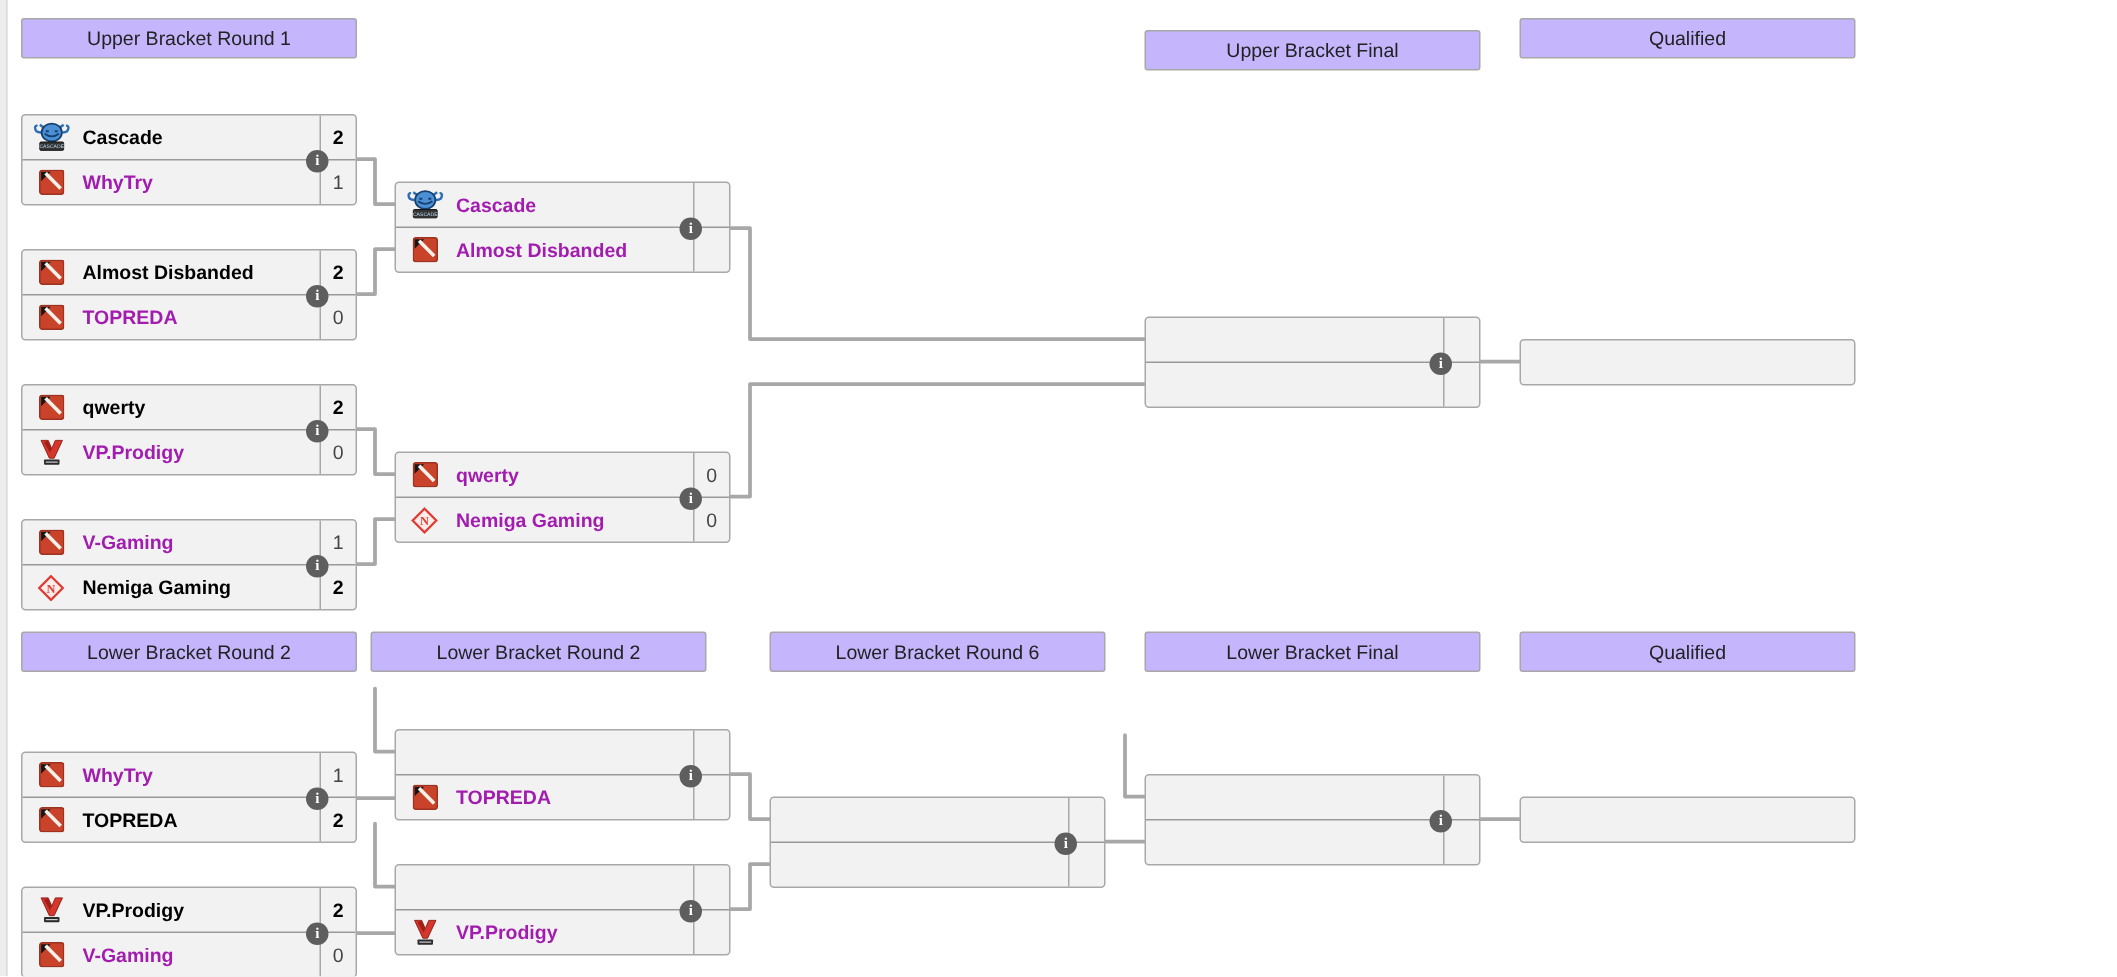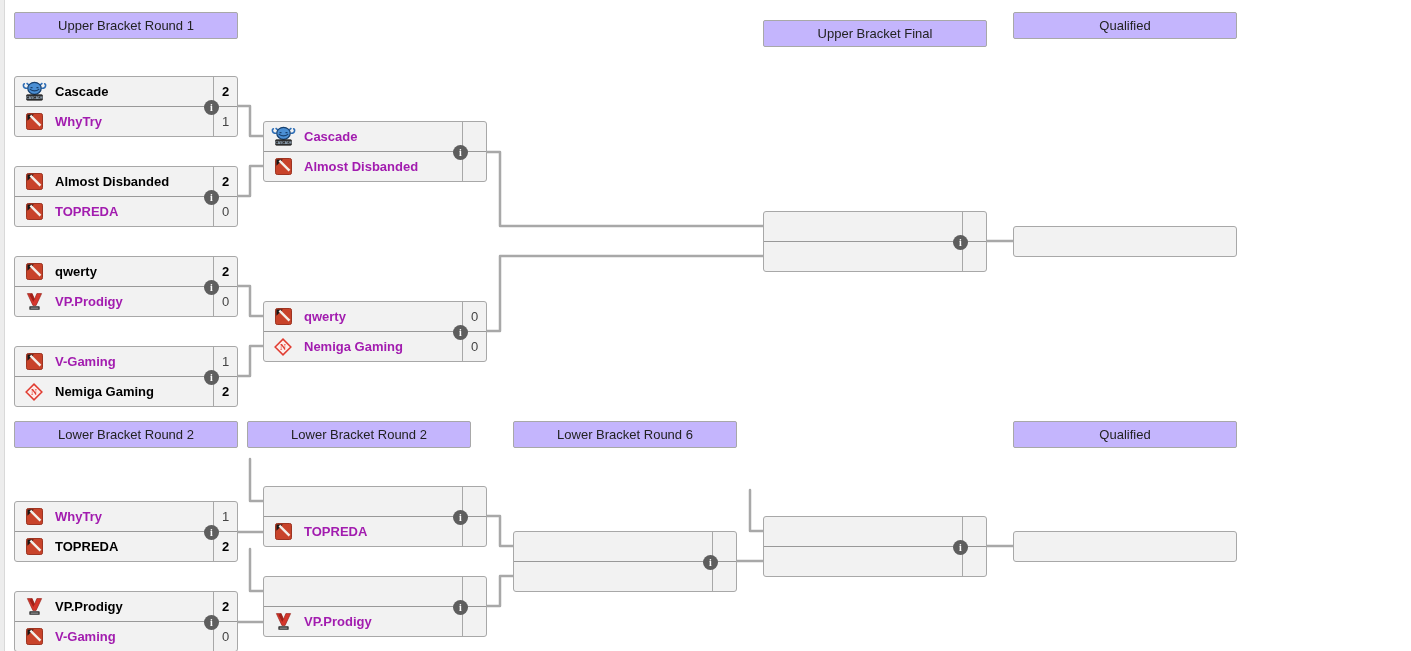--- a/index.html
+++ b/index.html
@@ -99,20 +99,21 @@
     </g>
   </svg>
 
   <div class="round-header" style="left:14px;top:12px">Upper Bracket Round 1</div>
   <div class="round-header" style="left:763px;top:20px">Upper Bracket Final</div>
   <div class="round-header" style="left:1013px;top:12px">Qualified</div>
 
   <div class="round-header" style="left:14px;top:421px">Lower Bracket Round 2</div>
   <div class="round-header" style="left:247px;top:421px">Lower Bracket Round 2</div>
   <div class="round-header" style="left:513px;top:421px">Lower Bracket Round 6</div>
+  <div class="round-header" style="left:763px;top:421px">Lower Bracket Final</div>
   <div class="round-header" style="left:1013px;top:421px">Qualified</div>
 
   <div class="match" style="left:14px;top:76px">
     <div class="trow">
       <span class="tlogo-wrap">
           <svg class="tlogo" width="27" height="21">
             <use href="#sym-cascade" xlink:href="#sym-cascade"></use>
           </svg>
         </span>
       <span class="tname winner">Cascade</span>

